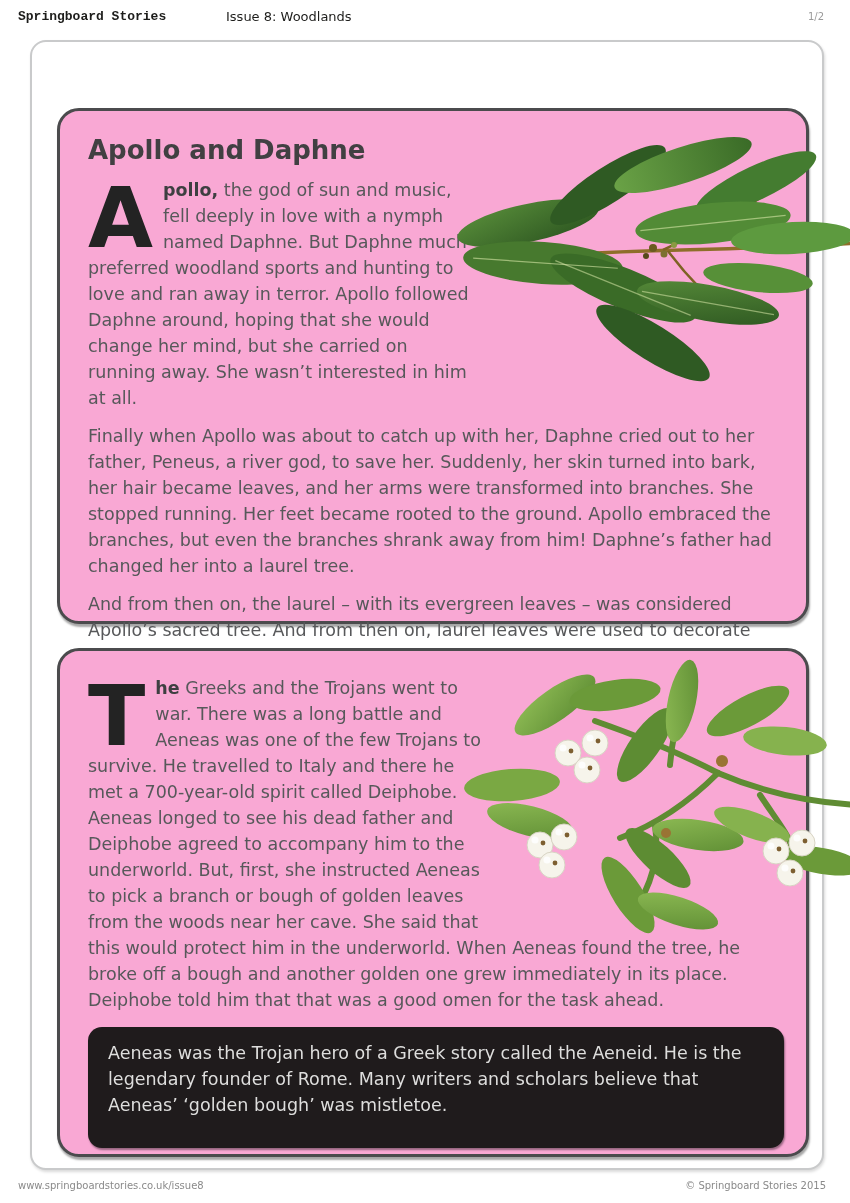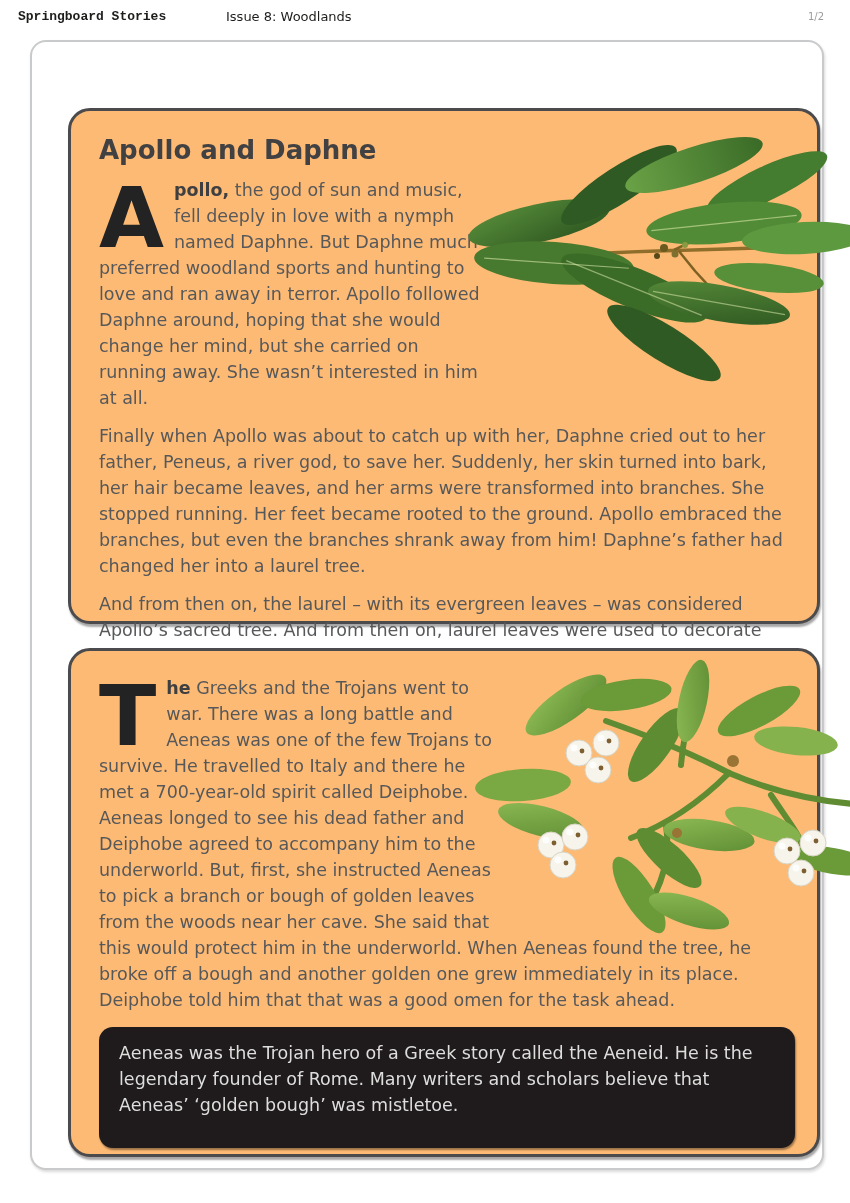--- a/index.html
+++ b/index.html
@@ -19,21 +19,21 @@
     border:2px solid #c9cacb; border-radius:16px; background:#fff;
     box-shadow:1px 2px 3px rgba(0,0,0,0.15); box-sizing:border-box;
   }
   h1.page-title {
     margin:18px 0 0 25px; font-size:34px; font-weight:500; letter-spacing:-0.5px;
     color:#2e2e30;
   }
 
   
   .card {
-    position:absolute; left:36px; width:752px; background:#fdba74;
+    position:absolute; left:25px; width:752px; background:#f9a8d4;
     border:3px solid #4b4b4d; border-radius:22px;
     padding:24px 22px 18px 28px; box-sizing:border-box;
     box-shadow:1px 3px 2px rgba(0,0,0,0.35);
   }
   .card1 { top:66px;  height:516px; }
   .card2 { top:606px; height:509px; }
 
   h2.section-heading { font-size:26px; font-weight:600; color:#414042; margin:0 0 12px 0; }
 
   .card p { font-size:17.5px; line-height:26px; color:#57585a; margin:0 0 12px 0; }
@@ -194,14 +194,18 @@
             <circle cx="99" cy="179" r="3.5"></circle>
             <circle cx="87" cy="207" r="3.5"></circle>
           <circle cx="311" cy="193" r="3.5"></circle>
             <circle cx="337" cy="185" r="3.5"></circle>
             <circle cx="325" cy="215" r="3.5"></circle>
         </g>
       </svg>
     </section>
   </div>
 
+  <div class="footer">
+    <span>www.springboardstories.co.uk/issue8</span>
+    <span>© Springboard Stories 2015</span>
+  </div>
 
 </div>
 
 </body></html>

